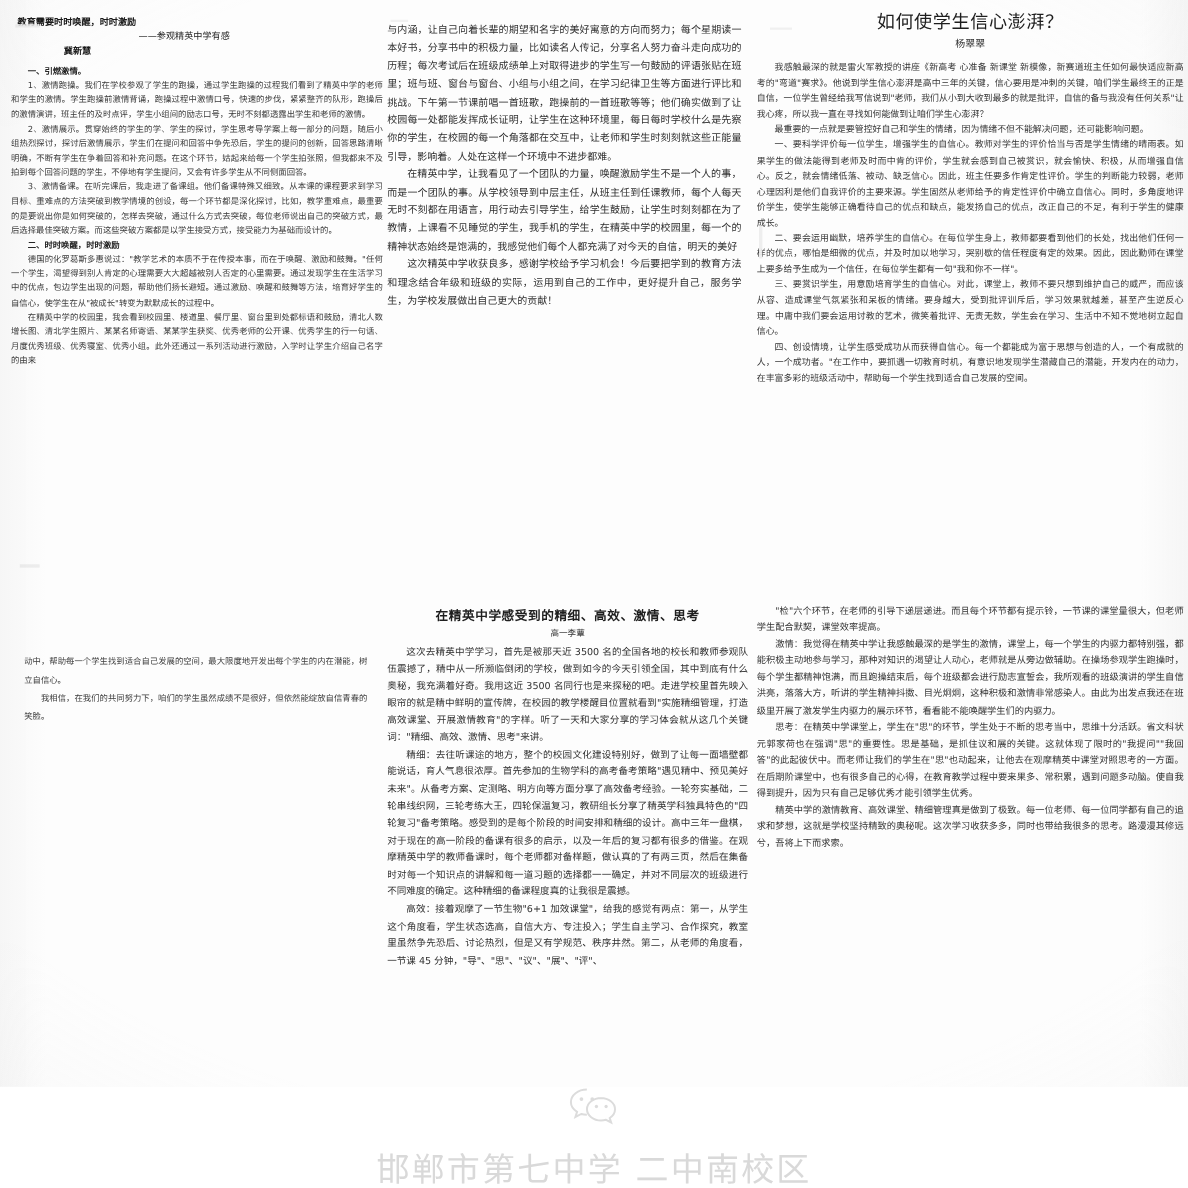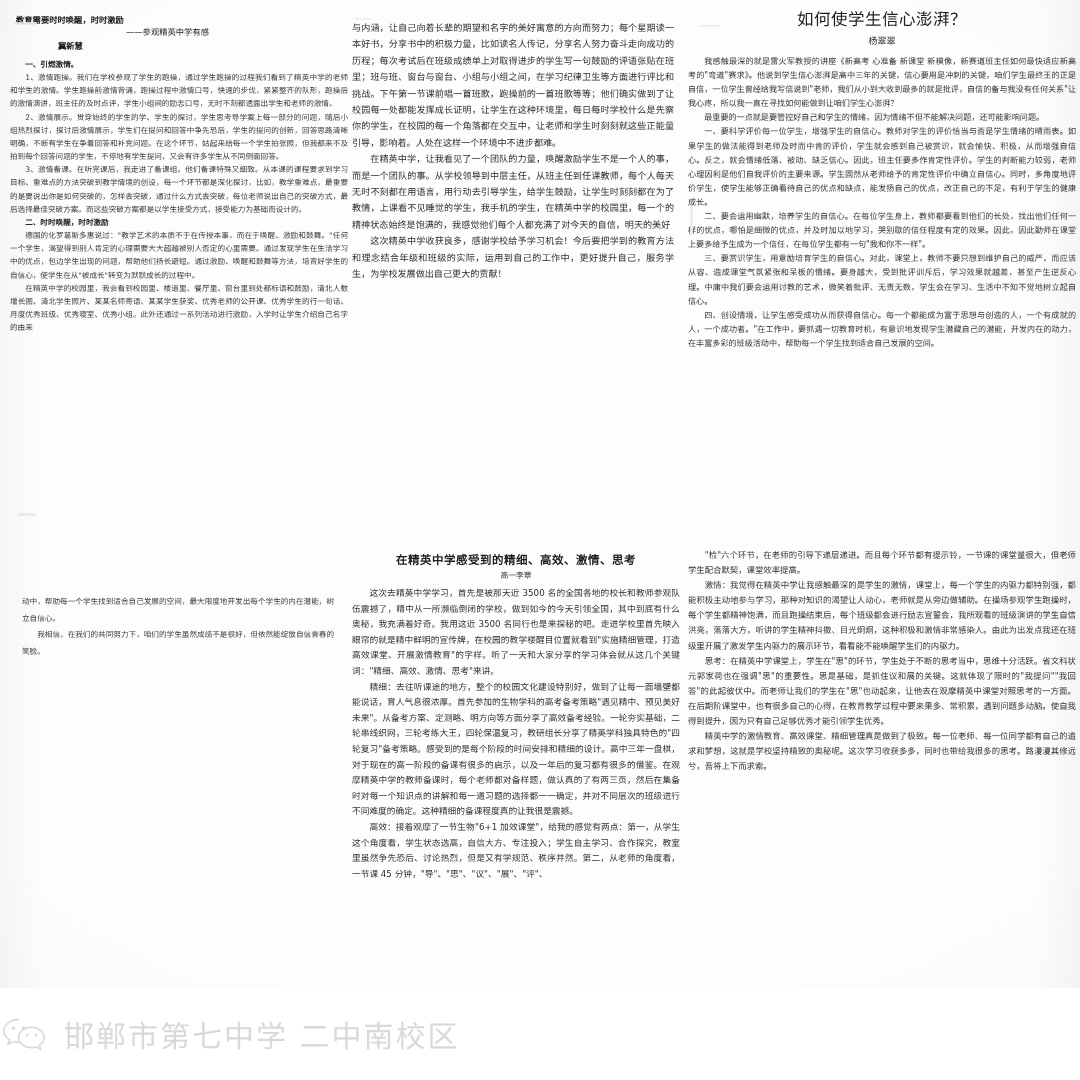--- a/index.html
+++ b/index.html
@@ -100,23 +100,25 @@
   
   .mark{position:absolute;background:#ececec;z-index:5;}
 
   
   #footer{
     position:absolute;
     left:0;right:0;bottom:0;
     height:92px;
     display:flex;
     align-items:center;
+    justify-content:center;
     gap:14px;
     background:#ffffff;
     z-index:50;
+    flex-direction:column;
   }
   #wechat-logo{
     width:50px;height:40px;position:relative;flex:0 0 auto;
   }
   #wechat-logo svg{display:block;}
   #brand{
     font-family:"DejaVu Sans","Liberation Sans",sans-serif;
     font-size:30px;
     letter-spacing:2px;
     color:#d9d9d9;

